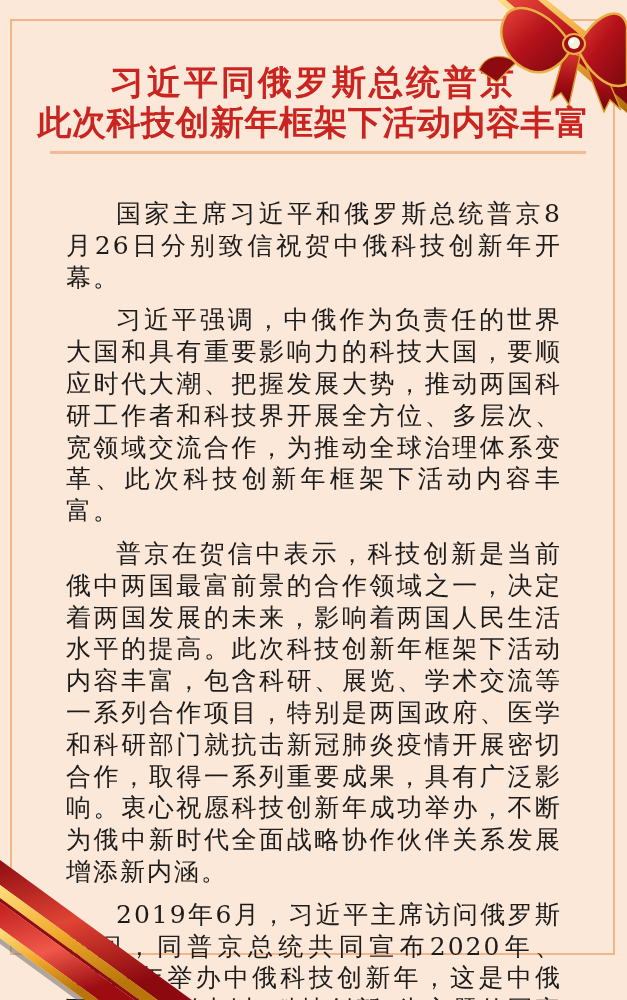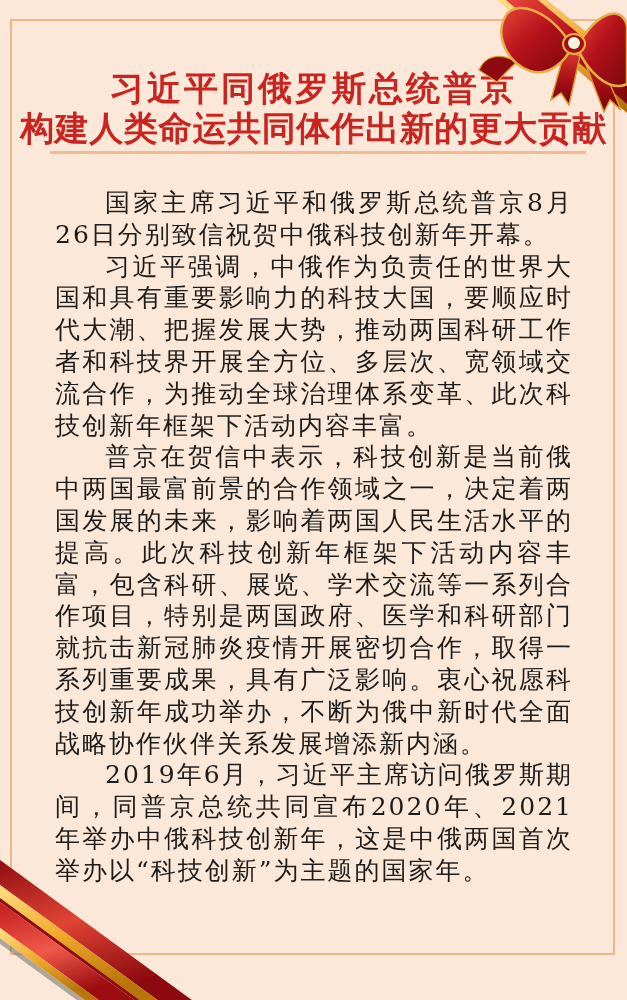--- a/index.html
+++ b/index.html
@@ -12,21 +12,21 @@
   }
   .frame{
     position:absolute;
     left:10px;top:19px;
     width:601px;height:932px;
     border:2px solid #efb68c;
     pointer-events:none;
   }
   .title-block{
     position:absolute;
-    left:20px;right:20px;top:68px;
+    left:20px;right:20px;top:62px;
     text-align:center;
     color:#c9241f;
     font-weight:700;
     font-family:"DejaVu Sans",sans-serif;
   }
   .title-line1{
     font-size:34px;line-height:40px;letter-spacing:3px;
   }
   .title-line2{
     font-size:34px;line-height:40px;letter-spacing:0.5px;
@@ -43,21 +43,21 @@
     width:518px;
     font-family:"DejaVu Serif",serif;
     font-size:25px;
     line-height:31.8px;
     color:#1c1c1c;
     letter-spacing:2px;
     text-align:justify;
     text-justify:inter-character;
   }
   .article p{
-    margin:0;
+    margin:11px;
     text-indent:2em;
   }
   .footer{
     position:absolute;
     left:0;right:0;top:998px;
     display:flex;align-items:center;justify-content:center;
     gap:15px;
   }
   .footer .credit-text{
     font-family:"DejaVu Serif",serif;
@@ -71,21 +71,21 @@
 </style>
 </head>
 <body>
 
 <div class="poster">
 
   <div class="frame"></div>
 
   <div class="title-block">
     <div class="title-line1">习近平同俄罗斯总统普京</div>
-    <div class="title-line2">构建人类命运共同体作出新的更大贡献</div>
+    <div class="title-line2">此次科技创新年框架下活动内容丰富</div>
   </div>
 
   <div class="separator"></div>
 
   <div class="article">
     <p>国家主席习近平和俄罗斯总统普京8月26日分别致信祝贺中俄科技创新年开幕。</p>
     <p>习近平强调，中俄作为负责任的世界大国和具有重要影响力的科技大国，要顺应时代大潮、把握发展大势，推动两国科研工作者和科技界开展全方位、多层次、宽领域交流合作，为推动全球治理体系变革、此次科技创新年框架下活动内容丰富。</p>
     <p>普京在贺信中表示，科技创新是当前俄中两国最富前景的合作领域之一，决定着两国发展的未来，影响着两国人民生活水平的提高。此次科技创新年框架下活动内容丰富，包含科研、展览、学术交流等一系列合作项目，特别是两国政府、医学和科研部门就抗击新冠肺炎疫情开展密切合作，取得一系列重要成果，具有广泛影响。衷心祝愿科技创新年成功举办，不断为俄中新时代全面战略协作伙伴关系发展增添新内涵。</p>
     <p>2019年6月，习近平主席访问俄罗斯期间，同普京总统共同宣布2020年、2021年举办中俄科技创新年，这是中俄两国首次举办以“科技创新”为主题的国家年。</p>
   </div>

